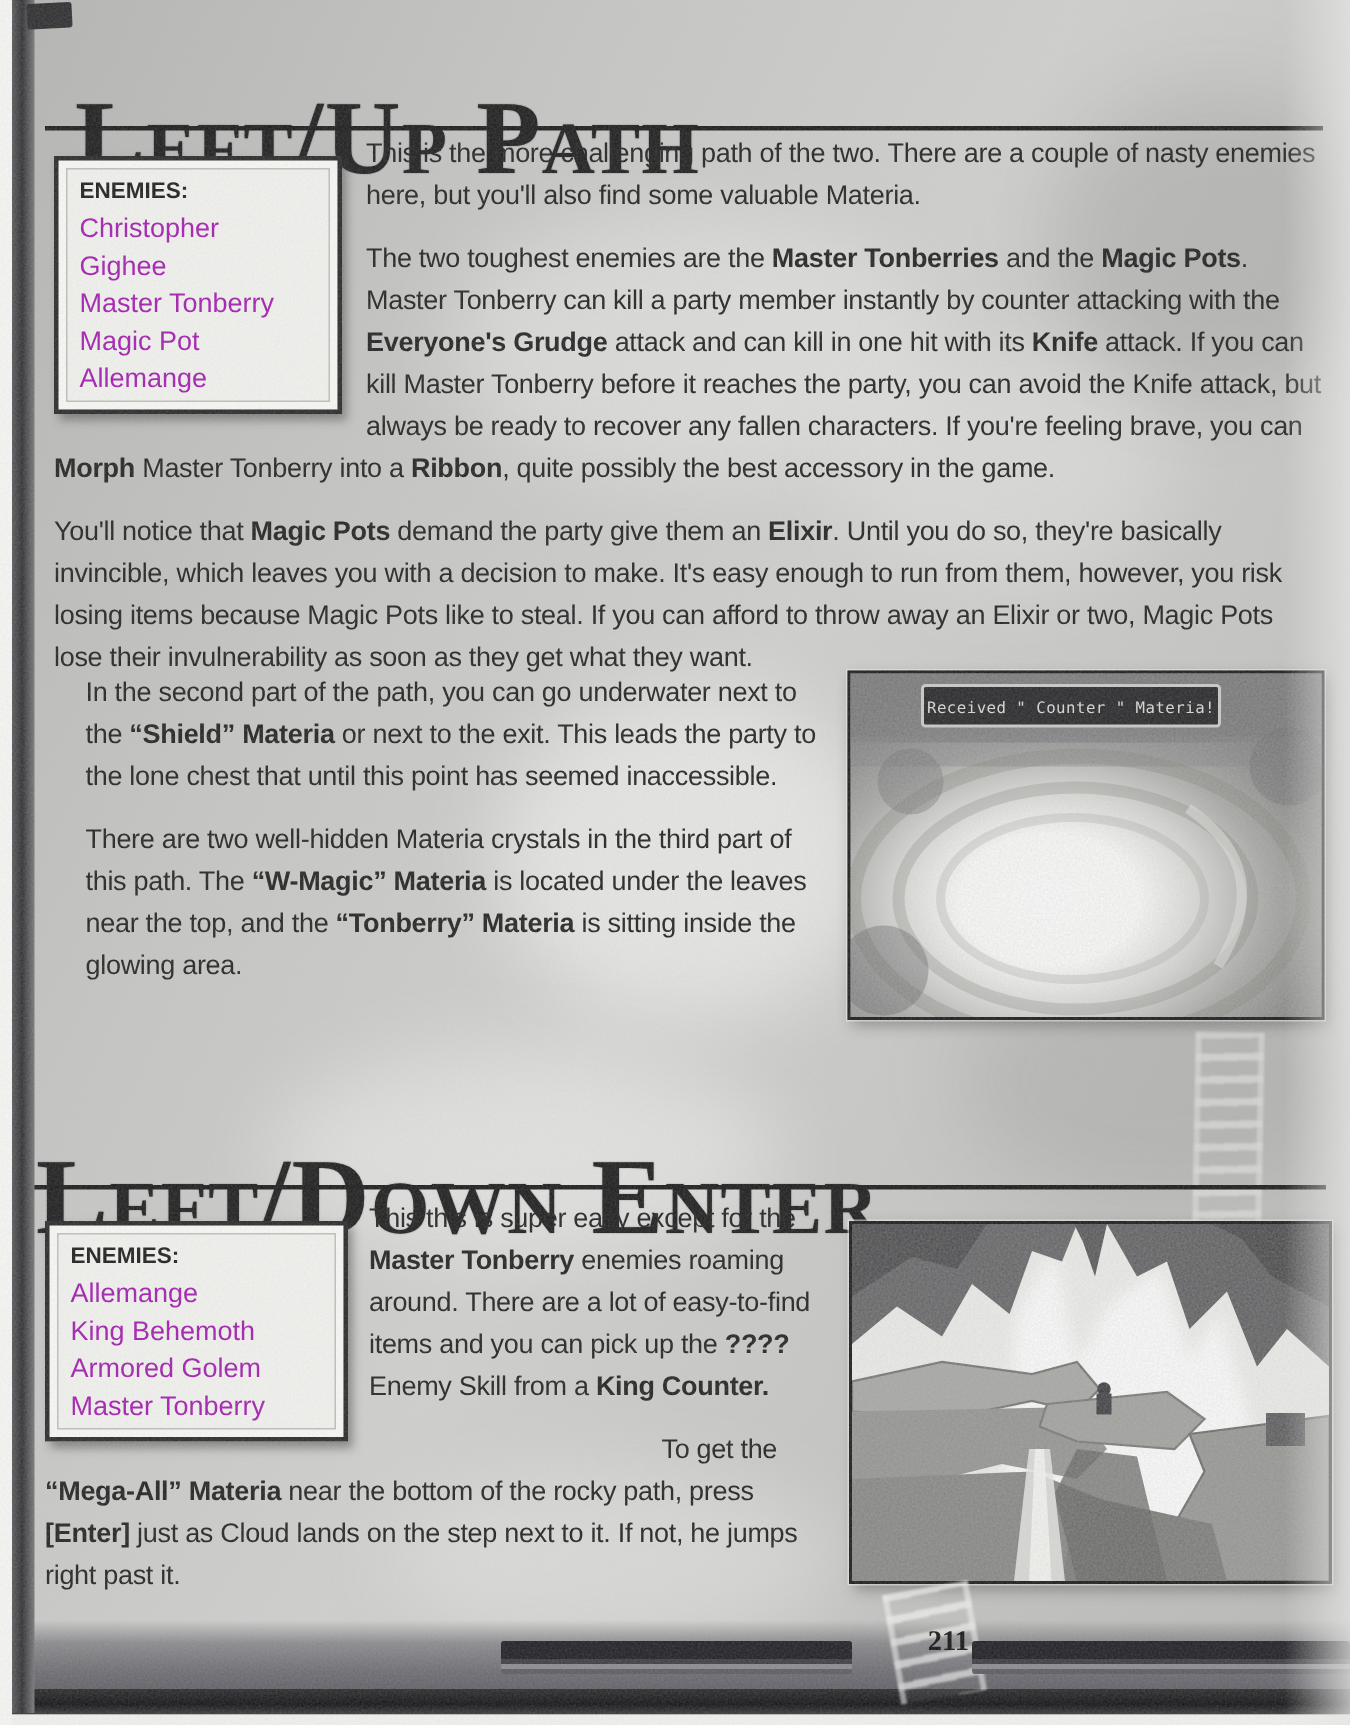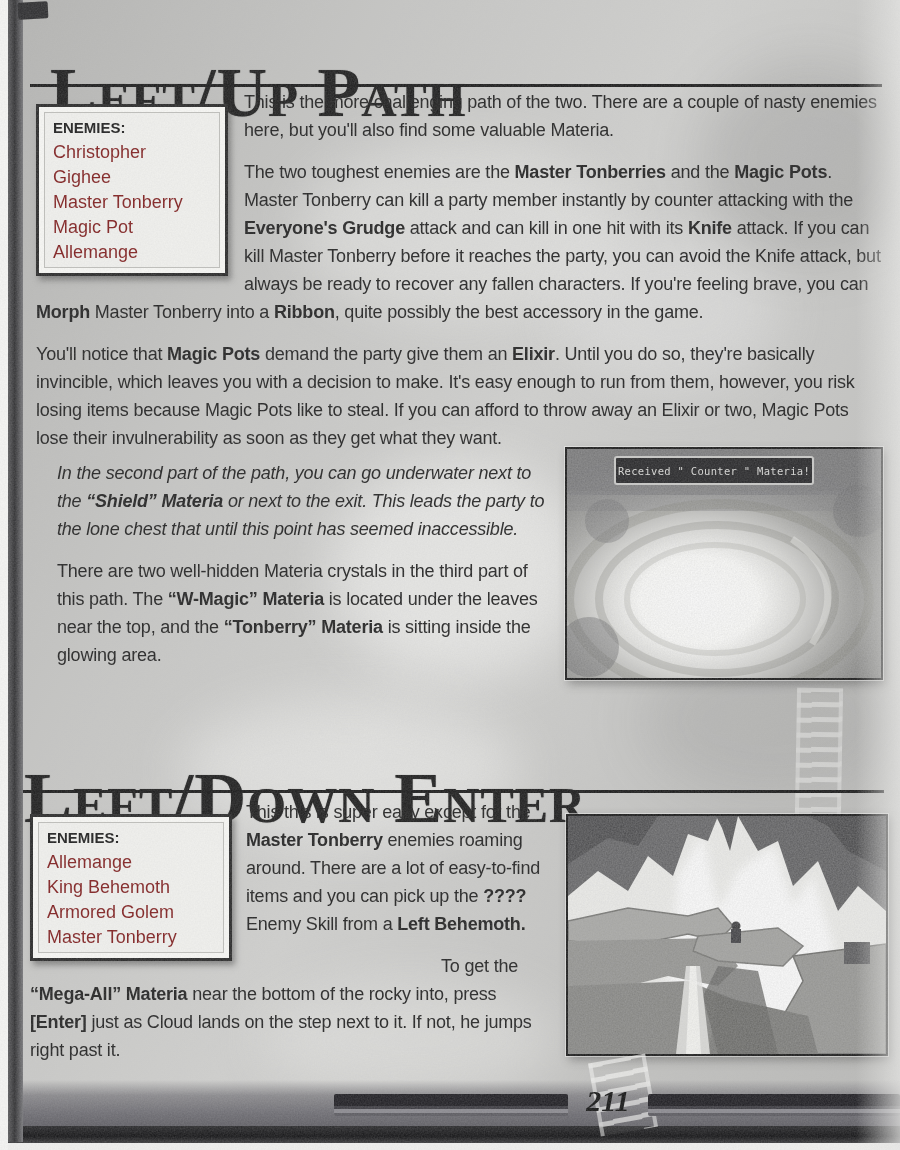--- a/index.html
+++ b/index.html
@@ -27,26 +27,26 @@
 
   .sec { position:absolute; z-index:6; }
   #sec1a { left:36px; top:88px; width:846px; }
   #sec1b { left:57px; top:447px; width:826px; }
   #sec2  { left:30px; top:798px; width:858px; }
 
   p.body { font-size:18px; line-height:28px; margin:0 0 14px 0; letter-spacing:-0.2px; color:#222; }
   p.body .b { font-weight:700; }
   #sec2 .indent-first { text-indent:195px; }
   #sec1b p.body { line-height:28px; }
-  #sec1b .mt { margin-top:12px;font-style:italic; }
+  #sec1b .mt { margin-top:0; }
 
   .enemies-box { float:left; background:#f1f1ee; border:3px solid #282828; padding:8px 14px;
     box-shadow:3px 4px 6px rgba(55,55,55,.5), inset 0 0 0 5px #f8f8f5, inset 0 0 0 6px #bebeba; }
   .enemies-box .hd { font-weight:700; font-size:15px; line-height:25px; color:#1c1c1c; }
-  .enemies-box .it { font-size:18px; line-height:25px; color:#7f1d1d; }
+  .enemies-box .it { font-size:18px; line-height:25px; color:#a21caf; }
   #ebox1 { width:158px; margin:16px 16px 12px 0; }
   #ebox2 { width:168px; margin:16px 14px 12px 0; }
 
   .shot { border:2px solid #1b1b1b; background:#8a8a88;
     box-shadow:0 0 0 1px rgba(246,246,244,.55), 3px 4px 9px rgba(60,60,60,.45); }
   #shot1 { float:right; width:314px; height:229px; margin:0 0 10px 14px; }
   #shot2 { float:right; width:318px; height:238px; margin:16px 0 0 10px; }
 
   .ladder { position:absolute; pointer-events:none;
     background:repeating-linear-gradient(178deg, rgba(248,248,246,.85) 0 5px, rgba(185,185,183,.12) 5px 15px);
@@ -57,22 +57,22 @@
 
   #footer-band { position:absolute; left:0; top:1080px; width:900px; height:62px; z-index:10;
     background:linear-gradient(180deg, rgba(130,130,132,0) 0%, rgba(118,117,122,.78) 25%, #6c6b71 55%, #4f4e54 100%); }
   #footer-black { position:absolute; left:0; top:1126px; width:900px; height:17px; z-index:11;
     background:linear-gradient(180deg,#2a2a2c,#121214 60%,#3a3a3c); }
   #footer-white { position:absolute; left:0; top:1143px; width:900px; height:7px; background:#f1f1ef; z-index:11; }
   .footer-bar { position:absolute; top:1094px; height:22px; z-index:13; border-radius:2px;
     background:linear-gradient(180deg,#1f1e23 0 55%, #3c3b41 55% 70%, #8a898f 70% 85%, #5b5a60 85% 100%); }
   #bar-left { left:334px; width:234px; }
   #bar-right { left:648px; width:252px; }
-  #page-num { position:absolute; left:570px; top:1084px; width:76px; text-align:center; z-index:14;
-    font-family:"Liberation Serif","DejaVu Serif",serif; font-size:30px; font-weight:700; color:#131313;font-style:italic; }
+  #page-num { position:absolute; left:570px; top:1084px; width:76px; text-align:right; z-index:14;
+    font-family:"Liberation Serif","DejaVu Serif",serif; font-size:19px; font-weight:700; color:#131313; }
 </style>
 </head>
 <body>
 
 <div class="page">
 
   <svg width="0" height="0" style="position:absolute" aria-hidden="true">
     <defs>
       <filter id="grain">
         <feTurbulence type="fractalNoise" baseFrequency="0.7" numOctaves="3" stitchTiles="stitch"></feTurbulence>
@@ -180,22 +180,22 @@
         <polygon points="118,150 132,150 142,238 108,238" fill="#eaeae7" opacity="0.85"></polygon>
         <polygon points="122,150 128,150 133,238 118,238" fill="#f8f8f5" opacity="0.9"></polygon>
         <rect x="276" y="126" width="26" height="22" fill="#4f4f51"></rect>
         <g>
           <circle cx="168" cy="110" r="4.5" fill="#2c2c2e"></circle>
           <rect x="163" y="113" width="10" height="14" fill="#303034"></rect>
         </g>
         <rect width="318" height="238" filter="url(#grain)" opacity="0.5"></rect>
       </svg>
     </div>
-    <p class="body"><span>This this is super easy except for the </span><span class="b">Master Tonberry</span><span> enemies roaming around. There are a lot of easy-to-find items and you can pick up the </span><span class="b">????</span><span> Enemy Skill from a </span><span class="b">Left Behemoth.</span></p>
-    <p class="body indent-first"><span>To get the </span><span class="b">“Mega-All” Materia</span><span> near the bottom of the rocky into, press </span><span class="b">[Enter]</span><span> just as Cloud lands on the step next to it. If not, he jumps right past it.</span></p>
+    <p class="body"><span>This this is super easy except for the </span><span class="b">Master Tonberry</span><span> enemies roaming around. There are a lot of easy-to-find items and you can pick up the </span><span class="b">????</span><span> Enemy Skill from a </span><span class="b">King Counter.</span></p>
+    <p class="body indent-first"><span>To get the </span><span class="b">“Mega-All” Materia</span><span> near the bottom of the rocky path, press </span><span class="b">[Enter]</span><span> just as Cloud lands on the step next to it. If not, he jumps right past it.</span></p>
   </div>
 
   <div id="footer-band"></div>
   <div id="ladder-footer" class="ladder"></div>
   <div id="bar-left" class="footer-bar"></div>
   <div id="bar-right" class="footer-bar"></div>
   <div id="page-num">211</div>
   <div id="footer-black"></div>
   <div id="footer-white"></div>
 

